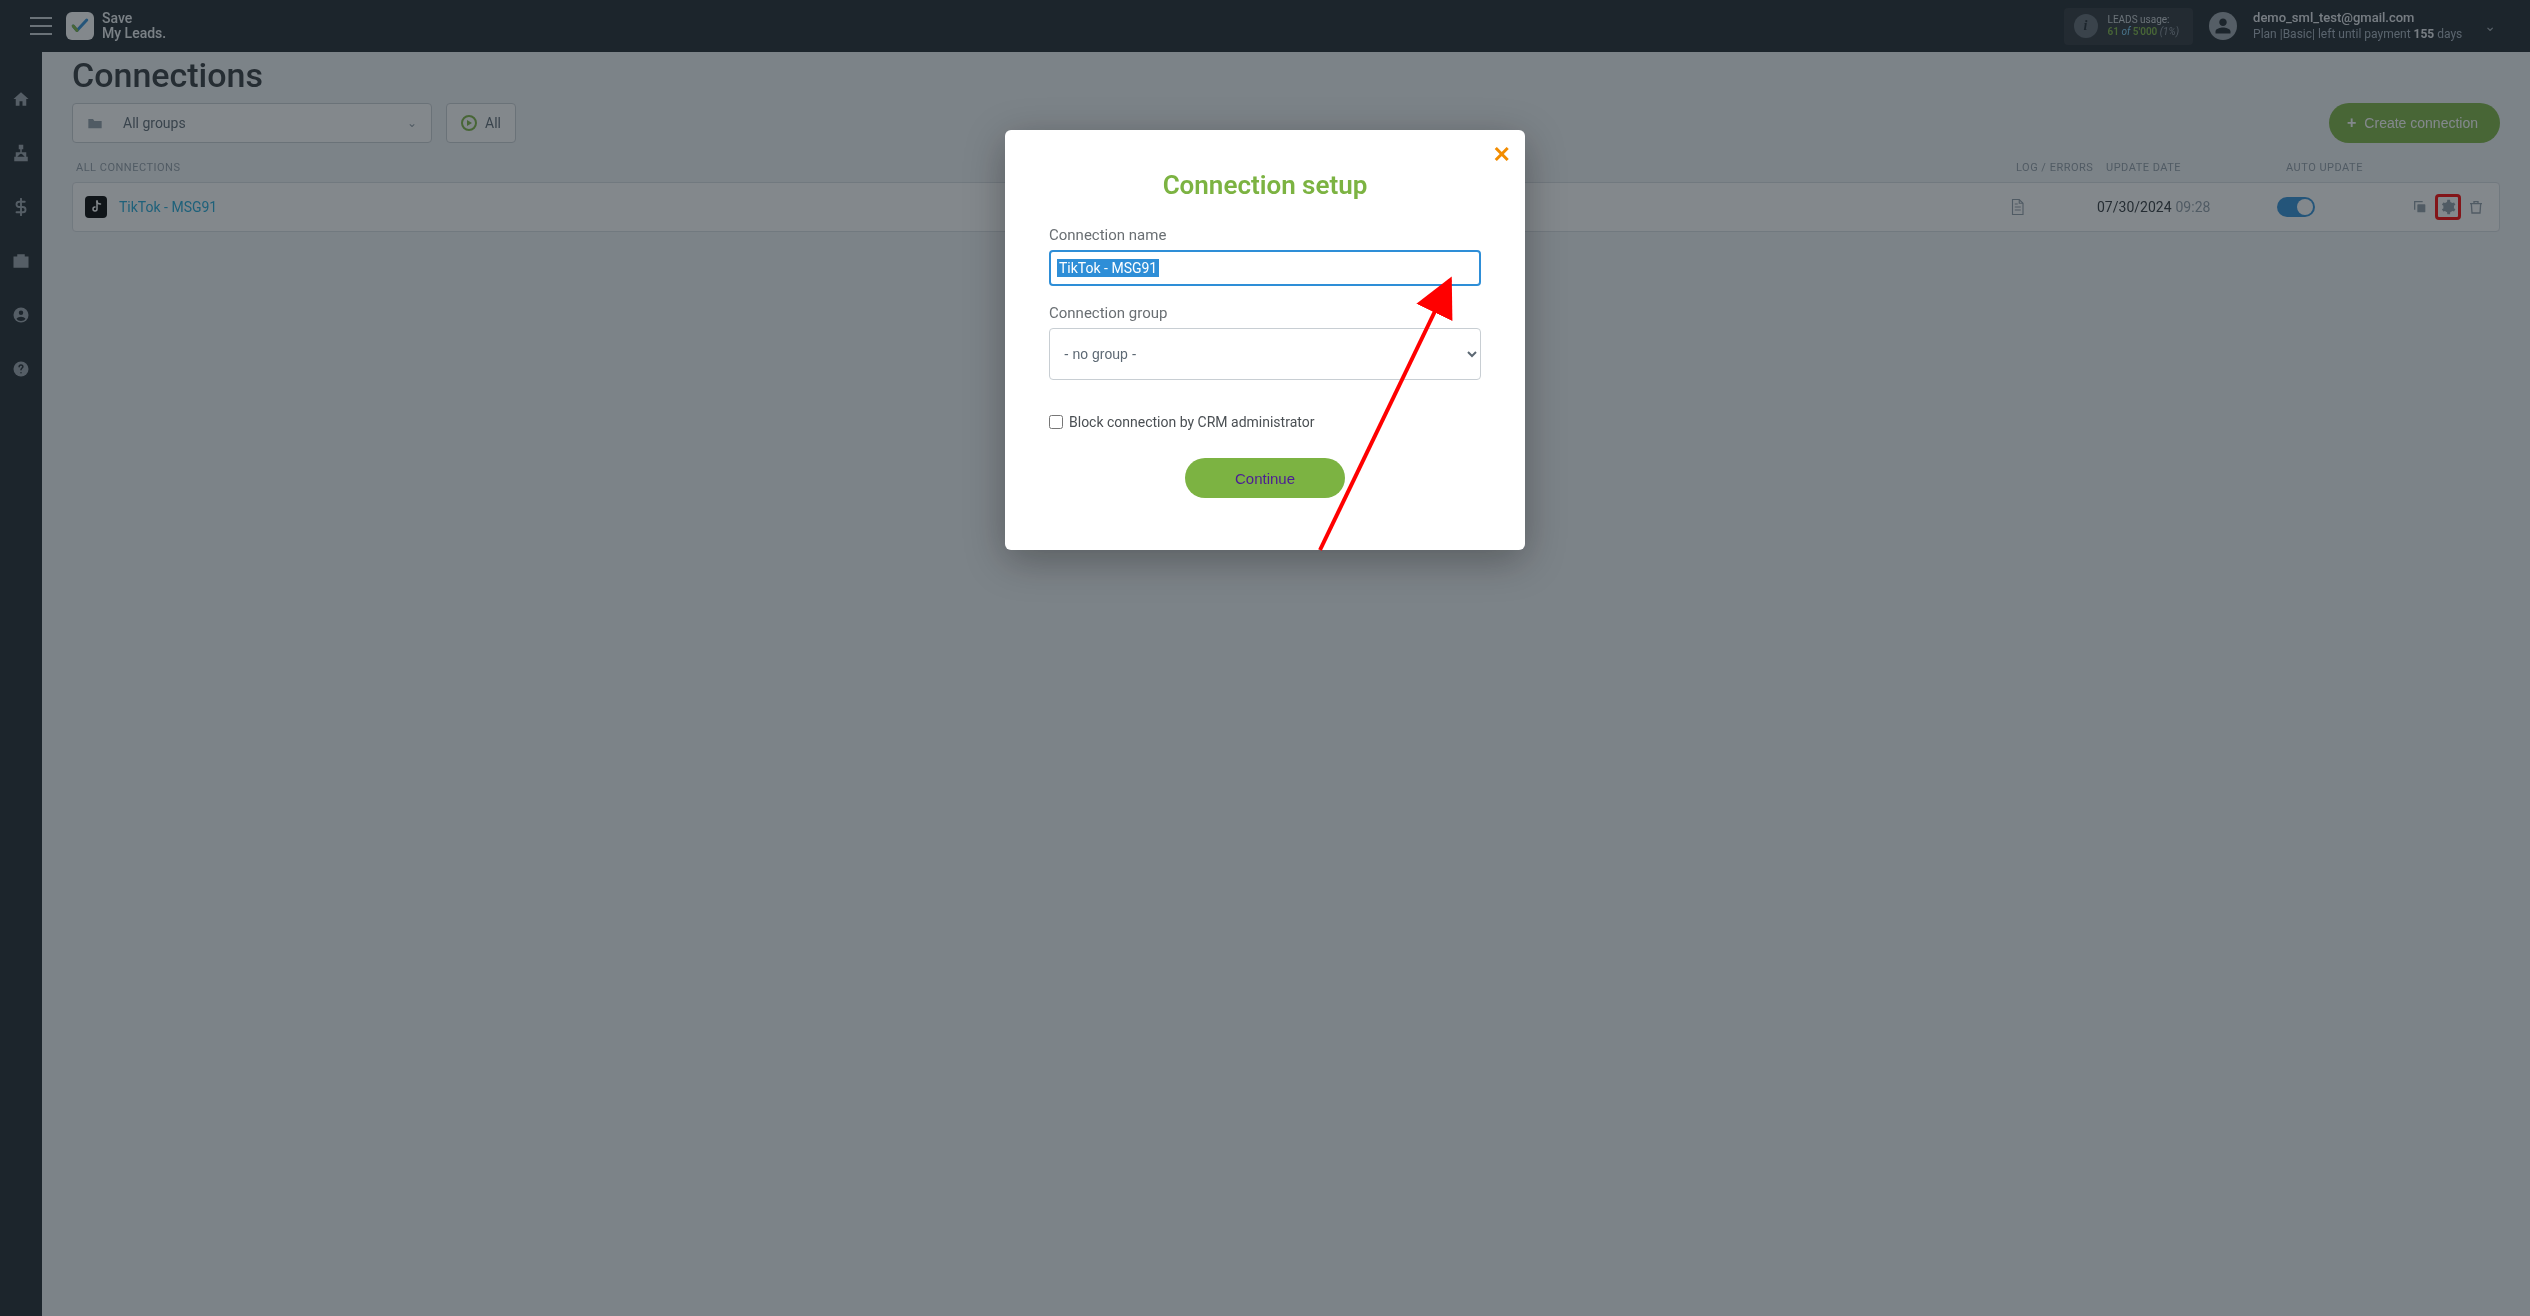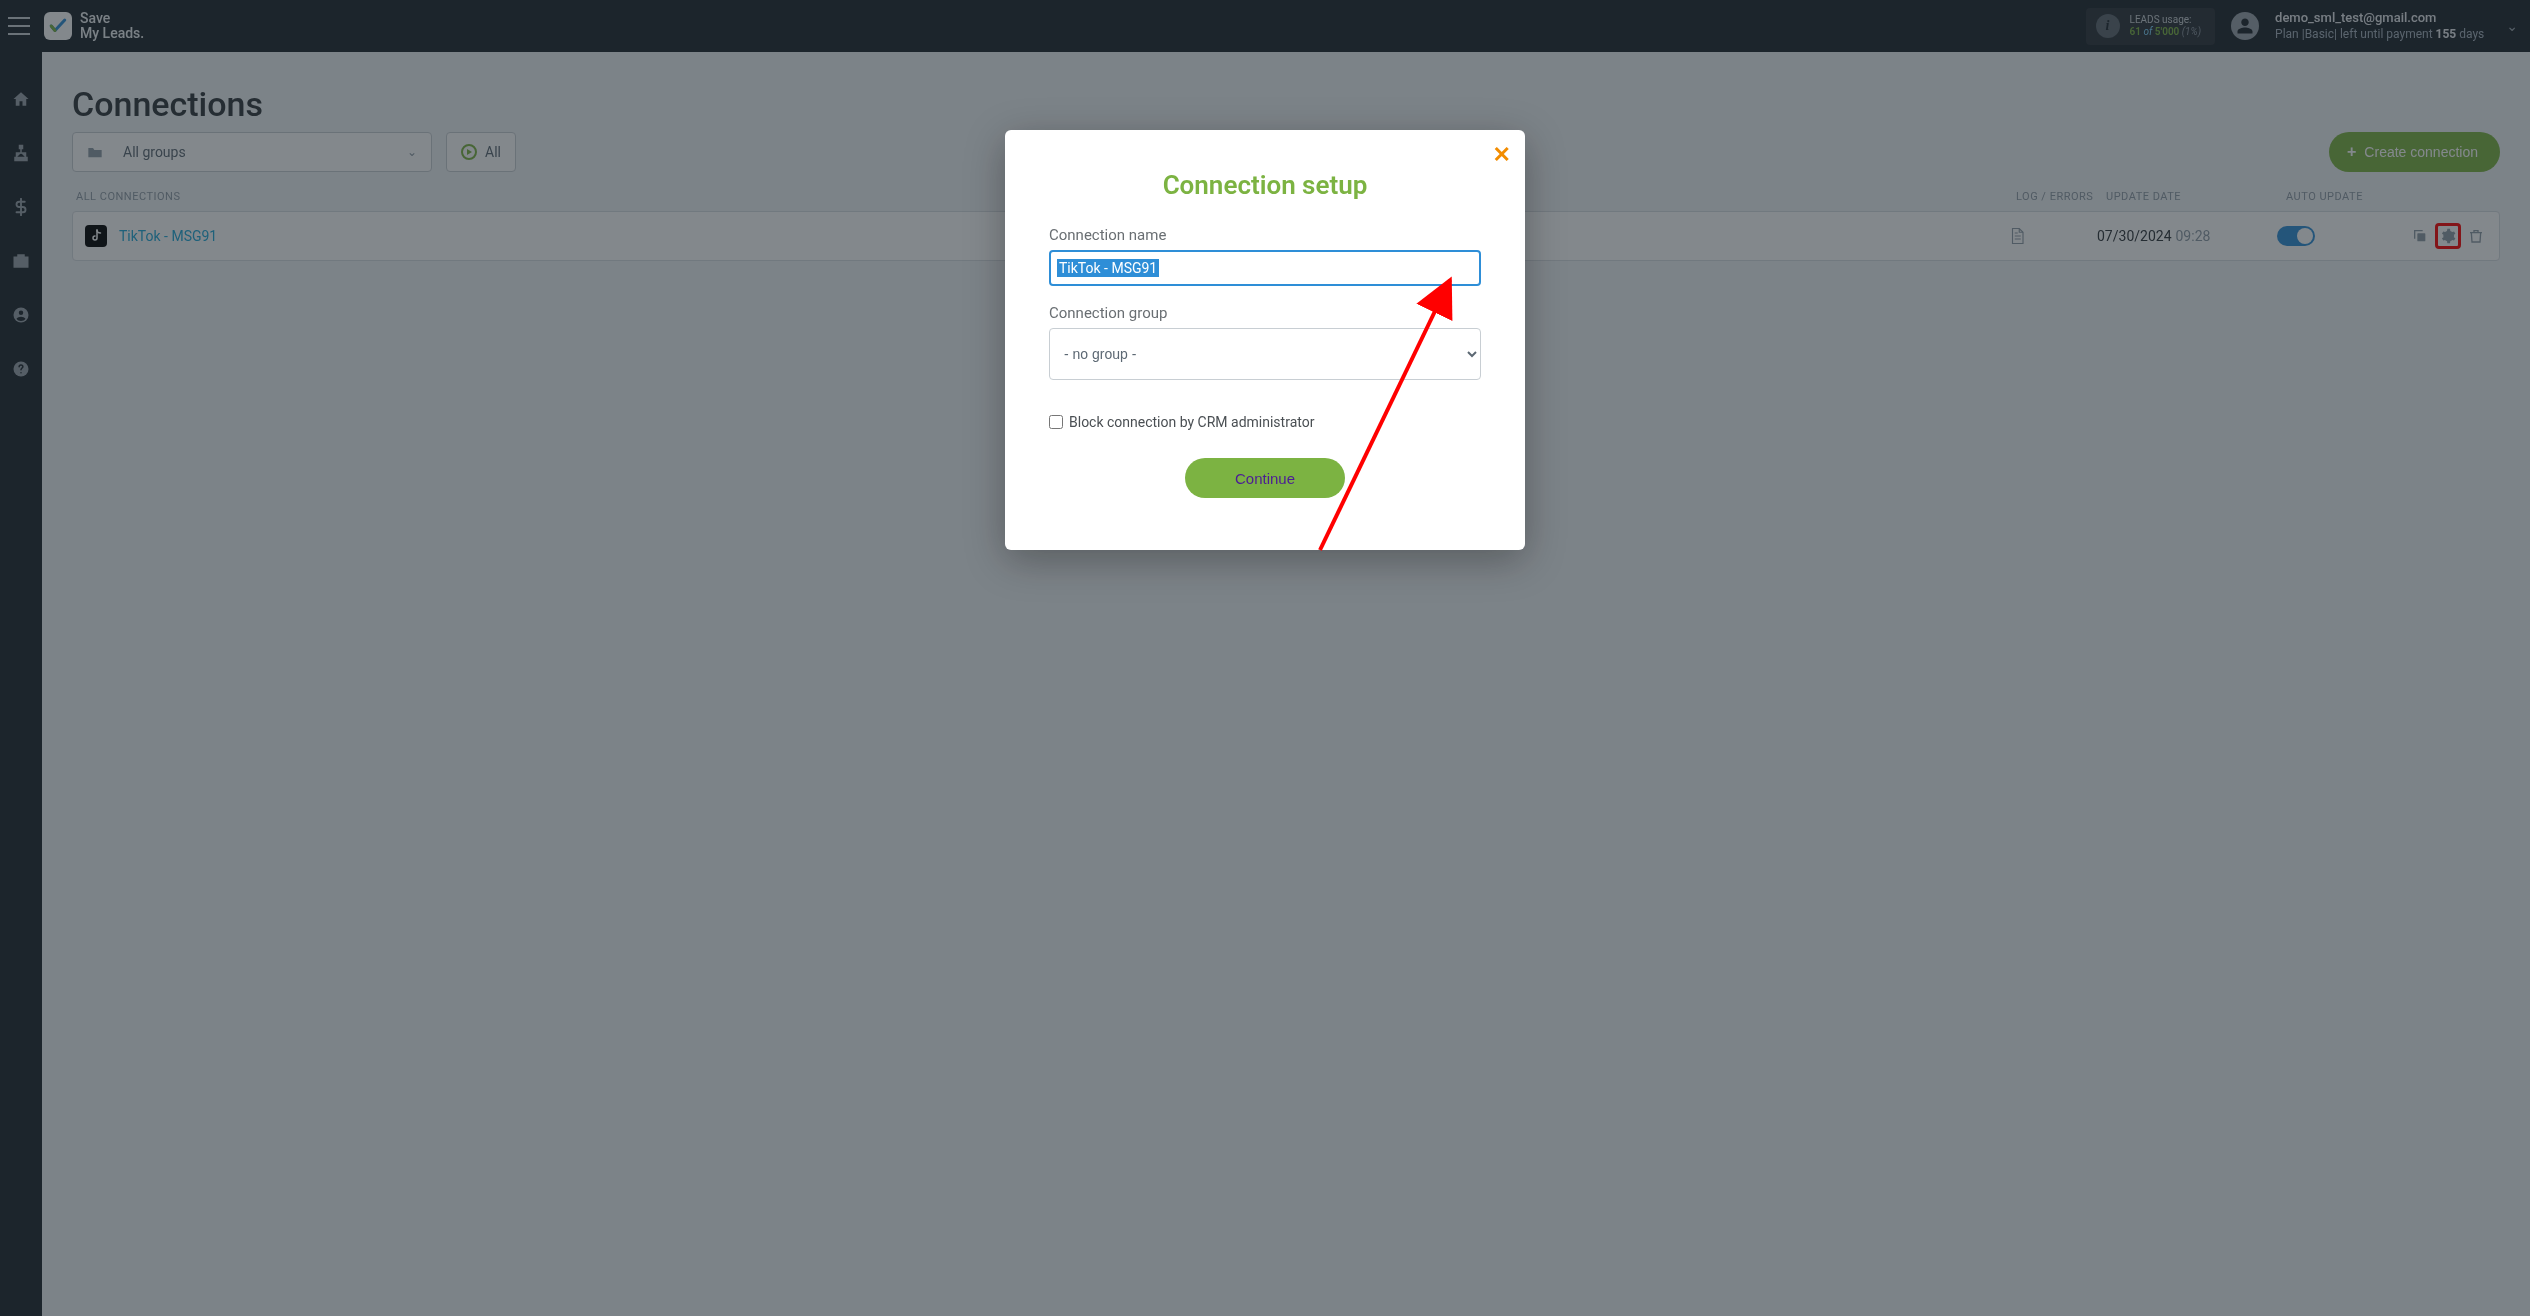--- a/index.html
+++ b/index.html
@@ -12,21 +12,21 @@
     font-size: 14px;
   }
 
   
   .topbar {
     height: 52px;
     background: #1c242b;
     color: #c8ced3;
     display: flex;
     align-items: center;
-    padding: 0 2px;
+    padding: 0 24px;
     position: relative;
     z-index: 10;
   }
   .topbar .hamburger {
     width: 22px; height: 18px;
     display: flex; flex-direction: column; justify-content: space-between;
     cursor: pointer;
     margin-right: 12px;
     margin-left: 6px;
   }
@@ -101,21 +101,21 @@
   .sidebar .nav-item {
     width: 42px; height: 30px;
     display: flex; align-items: center; justify-content: center;
     color: #9aa3ab; cursor: pointer;
   }
   .sidebar .nav-item svg { width: 18px; height: 18px; fill: #9aa3ab; }
 
   .main {
     flex: 1;
     background: #f0f3f5;
-    padding: 32px 30px;
+    padding: 3px 30px;
     overflow: auto;
   }
   .page-title {
     font-size: 34px;
     font-weight: 500;
     color: #2f353a;
     margin-bottom: 8px;
   }
   .breadcrumb {
     font-size: 14px;

